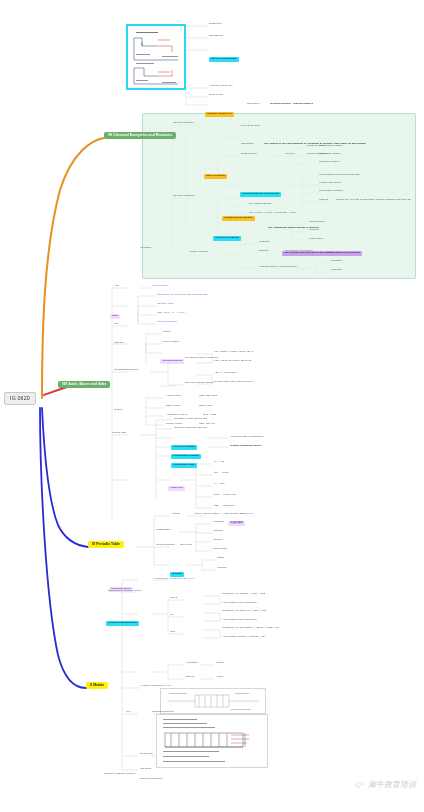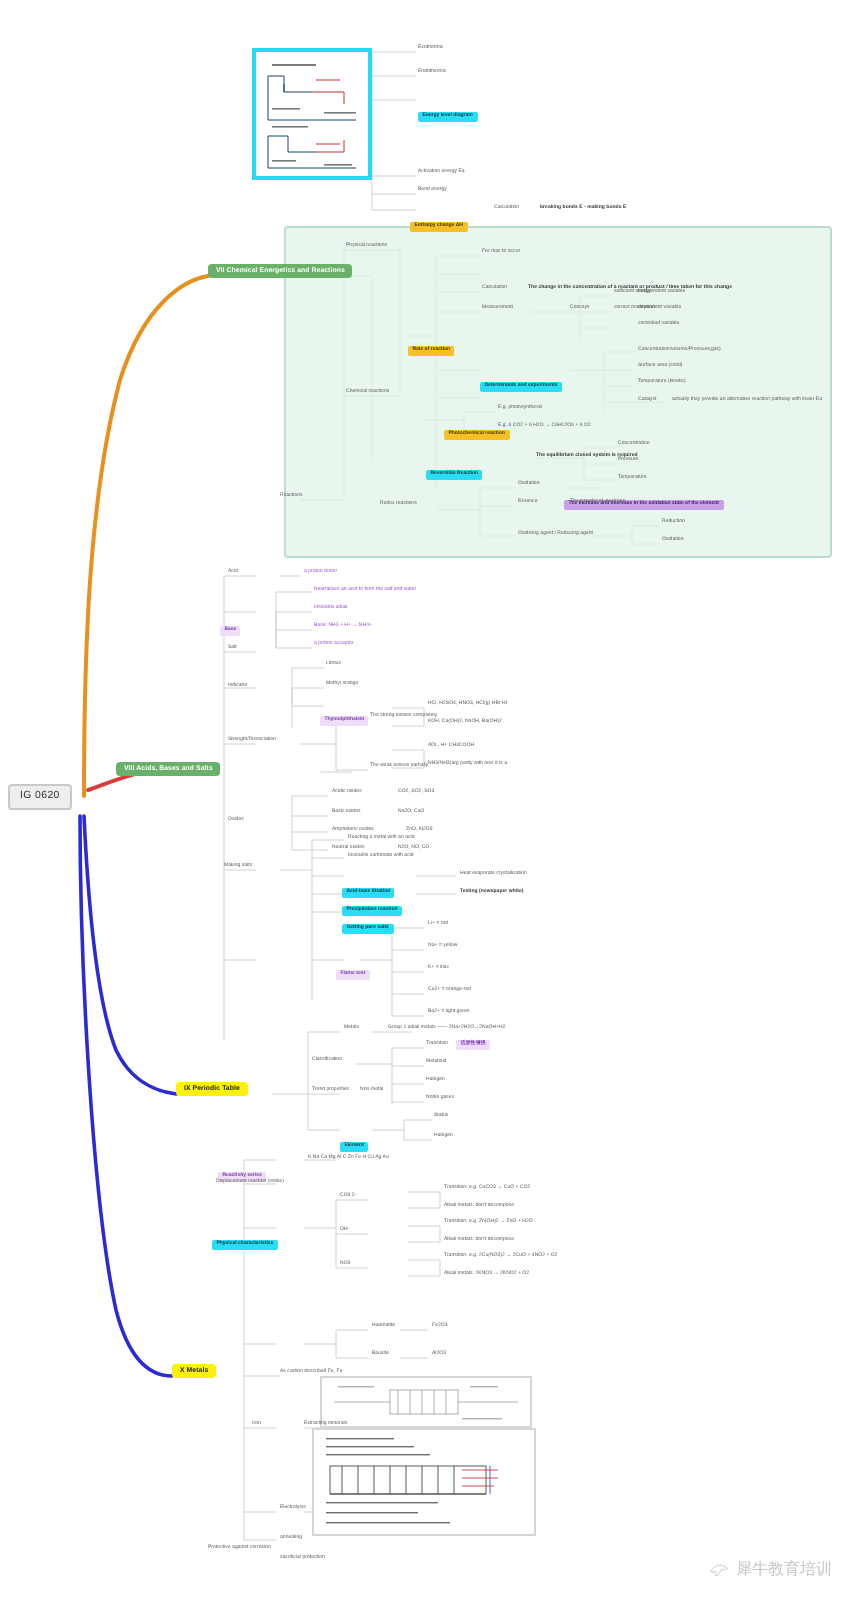--- a/index.html
+++ b/index.html
@@ -38,21 +38,21 @@
     position:absolute;left:142px;top:113px;width:272px;height:164px;
     background:rgba(225,242,232,.72);border:1px solid #b9ddc8;border-radius:2px;
   }
   
   .pic{position:absolute;background:#ffffff;border:1px solid #d6d6d6;overflow:hidden;}
   .pic.cyanframe{border:2px solid #23dcf3;}
   .pic svg{display:block;}
 
   .watermark{
     position:absolute;right:8px;bottom:22px;display:flex;align-items:flex-start;gap:3px;
-    color:#bdbdbd;font-size:8px;font-family:"DejaVu Sans",sans-serif;opacity:.85;
+    color:#bdbdbd;font-size:8px;font-family:"DejaVu Sans",sans-serif;opacity:.85;font-style:italic;
   }
   .wm-ico{width:11px;height:11px;opacity:.75;}
   .vline{stroke:#d2d2d2;stroke-width:.5;fill:none;}
 </style>
 </head>
 <body>
 
 <div class="canvas">
 
   <svg class="wires" viewBox="0 0 424 812">

